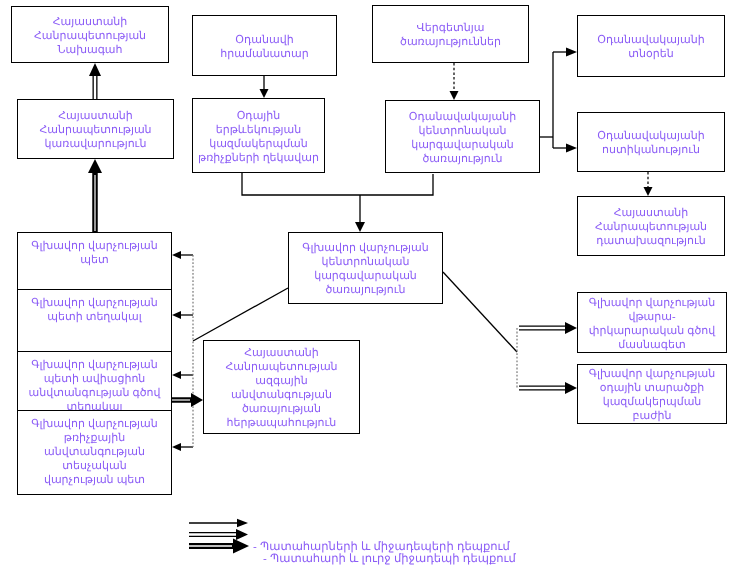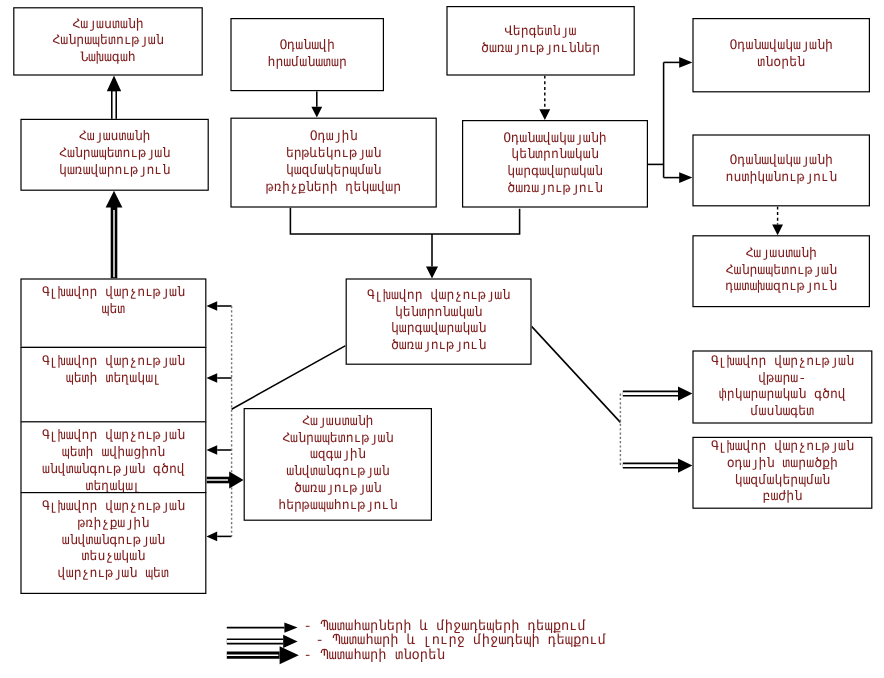--- a/index.html
+++ b/index.html
@@ -1,28 +1,28 @@
 <!DOCTYPE html>
 <html><head>
 <meta charset="utf-8">
 <style>
   html,body{margin:0;padding:0;background:#ffffff;}
   #canvas{
     position:relative;width:737px;height:565px;background:#ffffff;overflow:hidden;
-    font-family:Liberation Mono, monospace;color:#7f1d1d;
+    font-family:Liberation Sans, sans-serif;color:#8b5cf6;
   }
   #connector-layer{position:absolute;left:0;top:0;width:737px;height:565px;}
   .box{
     position:absolute;box-sizing:border-box;border:1px solid #000;background:#fff;
     display:flex;align-items:center;justify-content:center;text-align:center;
     font-size:11px;line-height:14px;white-space:pre-line;padding:1px 2px;
   }
   .box-top{align-items:flex-start;padding-top:5px;}
   .legend-label{
-    position:absolute;font-size:11.5px;line-height:13px;white-space:nowrap;
+    position:absolute;font-size:11.5px;line-height:13px;white-space:nowrap;margin-top:24px;
   }
 </style>
 </head>
 <body>
 
 <div id="canvas">
 
   <svg id="connector-layer" viewBox="0 0 737 565" xmlns="http://www.w3.org/2000/svg">
 
     <g stroke="#000" stroke-width="1.3" fill="none">
@@ -104,24 +104,24 @@
   </svg>
 
   <div class="box" style="left:11px;top:6px;width:158px;height:57px;">Հայաստանի
 Հանրապետության
 Նախագահ</div>
 
   <div class="box" style="left:17px;top:99px;width:157px;height:60px;">Հայաստանի
 Հանրապետության
 կառավարություն</div>
 
-  <div class="box" style="left:192px;top:15px;width:128px;height:61px;">Օդանավի
+  <div class="box" style="left:192px;top:15px;width:145px;height:61px;">Օդանավի
 հրամանատար</div>
 
-  <div class="box" style="left:192px;top:98px;width:172px;height:75px;">Օդային
+  <div class="box" style="left:192px;top:98px;width:133px;height:75px;">Օդային
 երթևեկության
 կազմակերպման
 թռիչքների ղեկավար</div>
 
   <div class="box" style="left:372px;top:5px;width:157px;height:58px;">Վերգետնյա
 ծառայություններ</div>
 
   <div class="box" style="left:385px;top:100px;width:155px;height:73px;">Օդանավակայանի
 կենտրոնական
 կարգավարական

